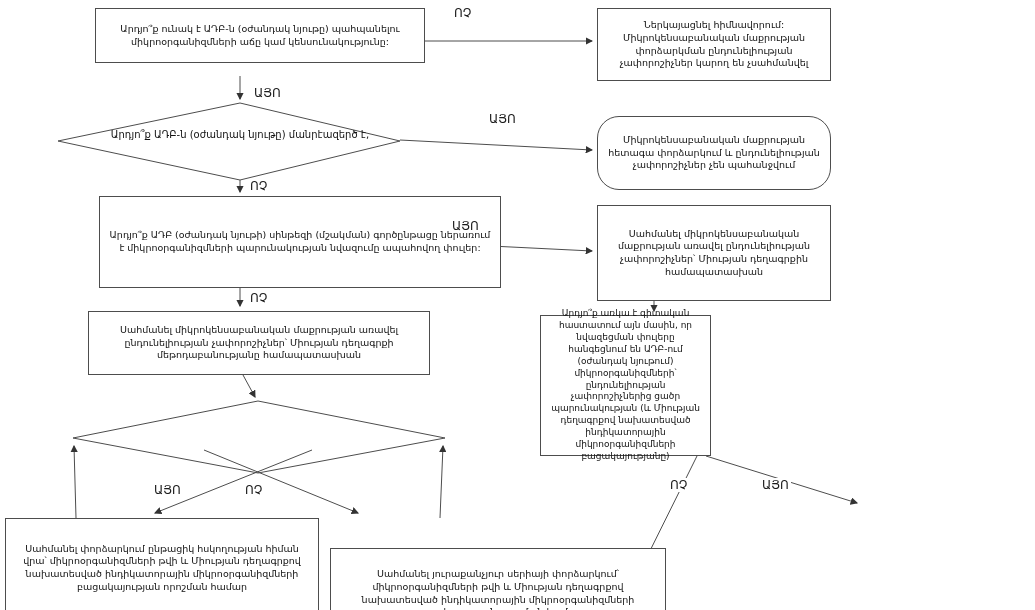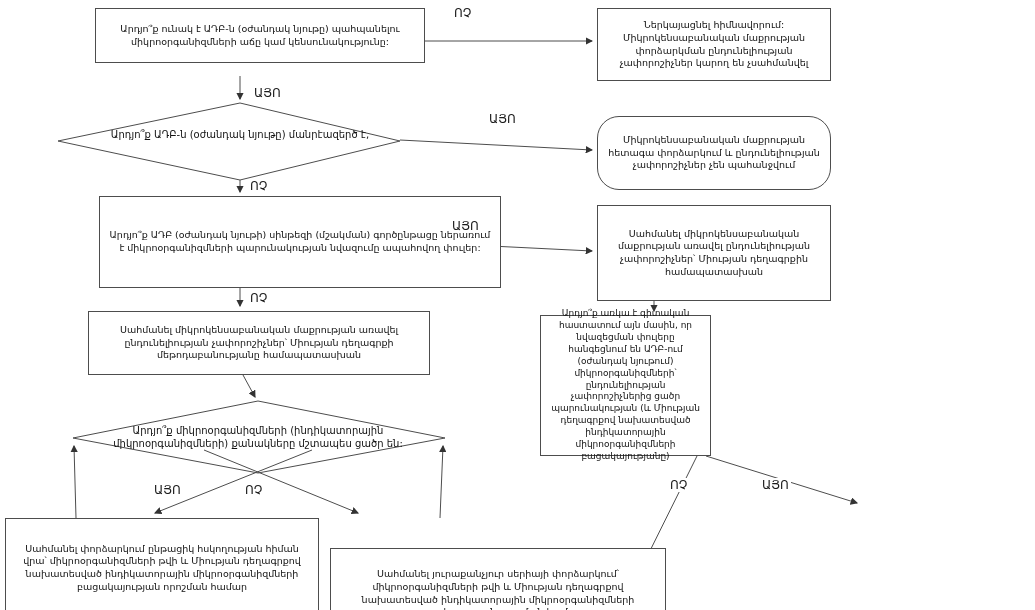--- a/index.html
+++ b/index.html
@@ -92,21 +92,20 @@
 
   <div class="node small" style="left:540px; top:315px; width:171px; height:141px;">Արդյո՞ք առկա է գիտական հաստատում այն մասին, որ նվազեցման փուլերը հանգեցնում են ԱԴԲ-ում (օժանդակ նյութում) միկրոօրգանիզմների՝ ընդունելիության չափորոշիչներից ցածր պարունակության (և Միության դեղագրքով նախատեսված ինդիկատորային միկրոօրգանիզմների բացակայությանը)</div>
 
   <div class="node" style="left:5px; top:518px; width:314px; height:100px;">Սահմանել փորձարկում ընթացիկ հսկողության հիման վրա՝ միկրոօրգանիզմների թվի և Միության դեղագրքով նախատեսված ինդիկատորային միկրոօրգանիզմների բացակայության որոշման համար</div>
 
   <div class="node" style="left:330px; top:548px; width:336px; height:91px;">Սահմանել յուրաքանչյուր սերիայի փորձարկում՝ միկրոօրգանիզմների թվի և Միության դեղագրքով նախատեսված ինդիկատորային միկրոօրգանիզմների բացակայության որոշման համար</div>
 
 
   <div class="dtext" style="left:88px; top:128px; width:304px;">Արդյո՞ք ԱԴԲ-ն (օժանդակ նյութը) մանրէազերծ է,</div>
 
-  <div class="dtext" style="left:95px; top:424px; width:326px;">Արդյո՞ք միկրոօրգանիզմների (ինդիկատորային միկրոօրգանիզմների) քանակները մշտապես ցածր են:</div>
 
   <div class="lbl" style="left:452px; top:6px;">ՈՉ</div>
   <div class="lbl" style="left:252px; top:86px;">ԱՅՈ</div>
   <div class="lbl" style="left:487px; top:112px;">ԱՅՈ</div>
   <div class="lbl" style="left:248px; top:179px;">ՈՉ</div>
   <div class="lbl" style="left:450px; top:219px;">ԱՅՈ</div>
   <div class="lbl" style="left:248px; top:291px;">ՈՉ</div>
   <div class="lbl" style="left:152px; top:483px;">ԱՅՈ</div>
   <div class="lbl" style="left:243px; top:483px;">ՈՉ</div>
   <div class="lbl" style="left:668px; top:478px;">ՈՉ</div>

